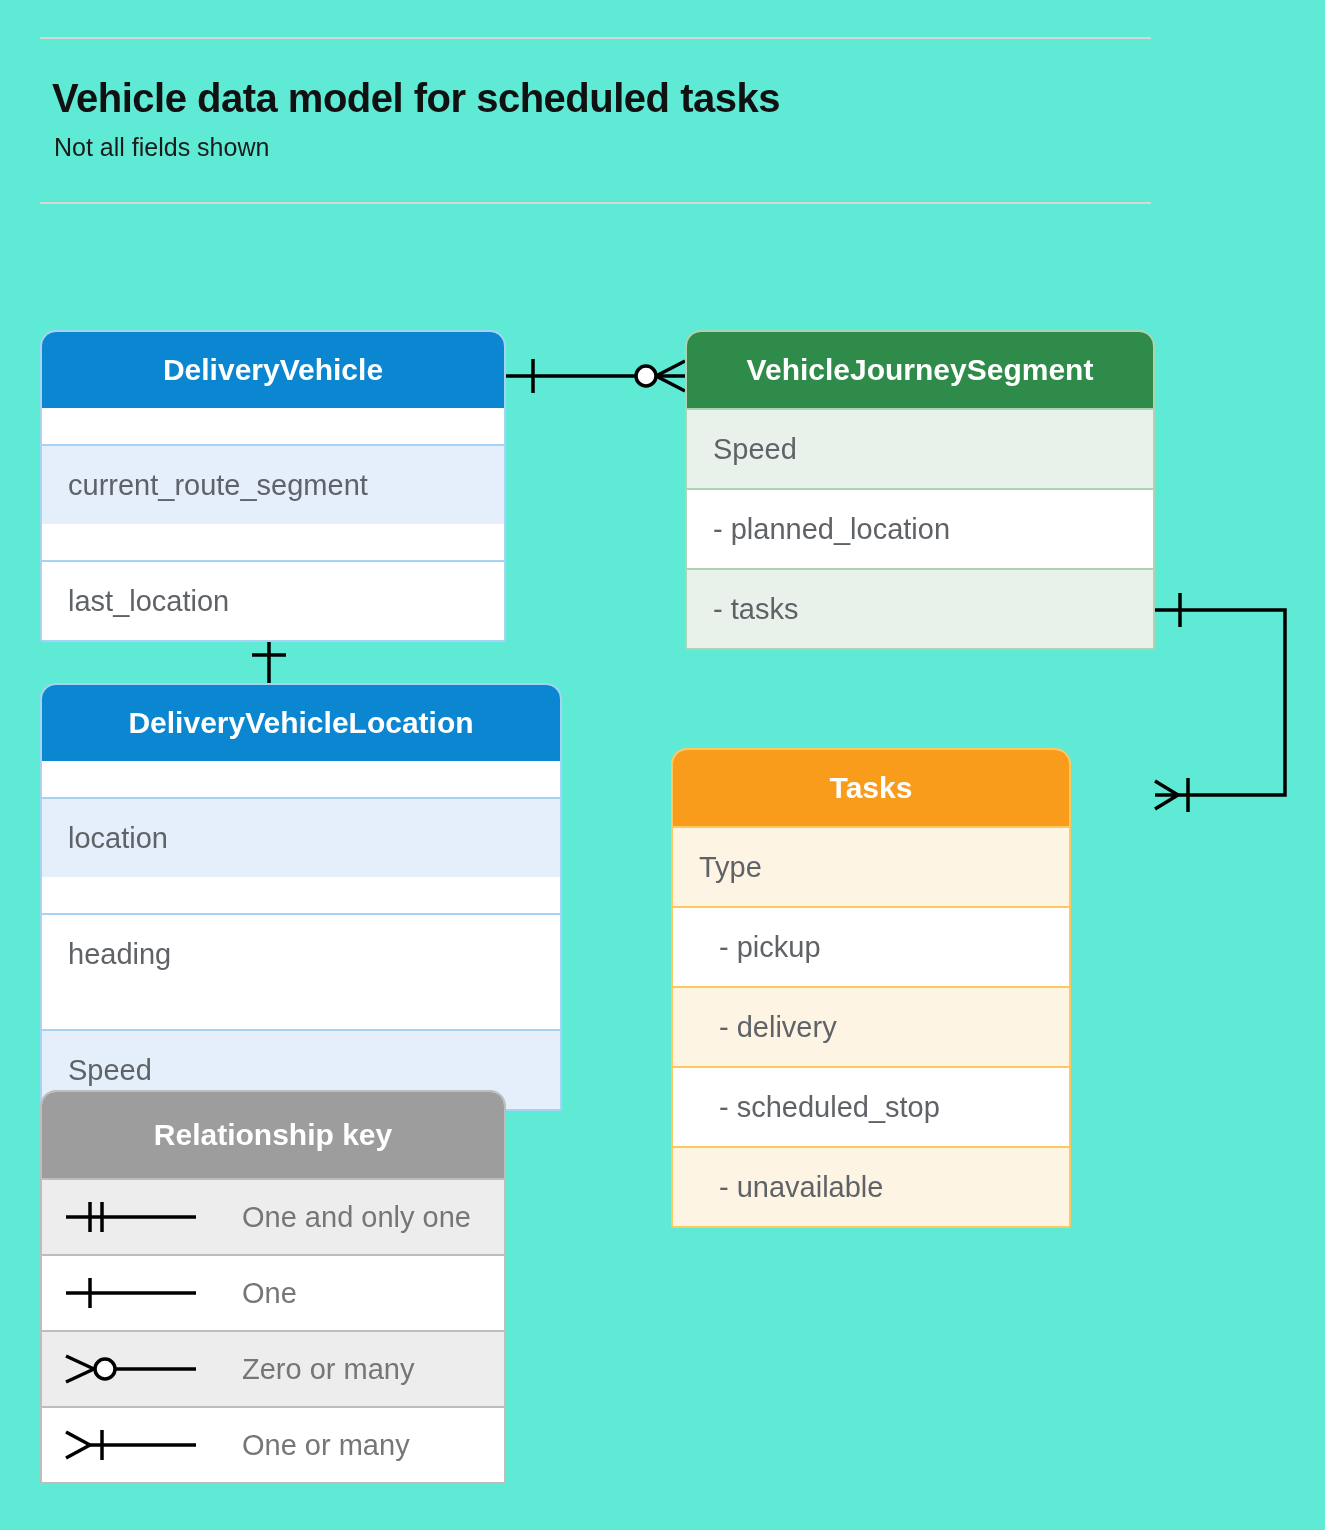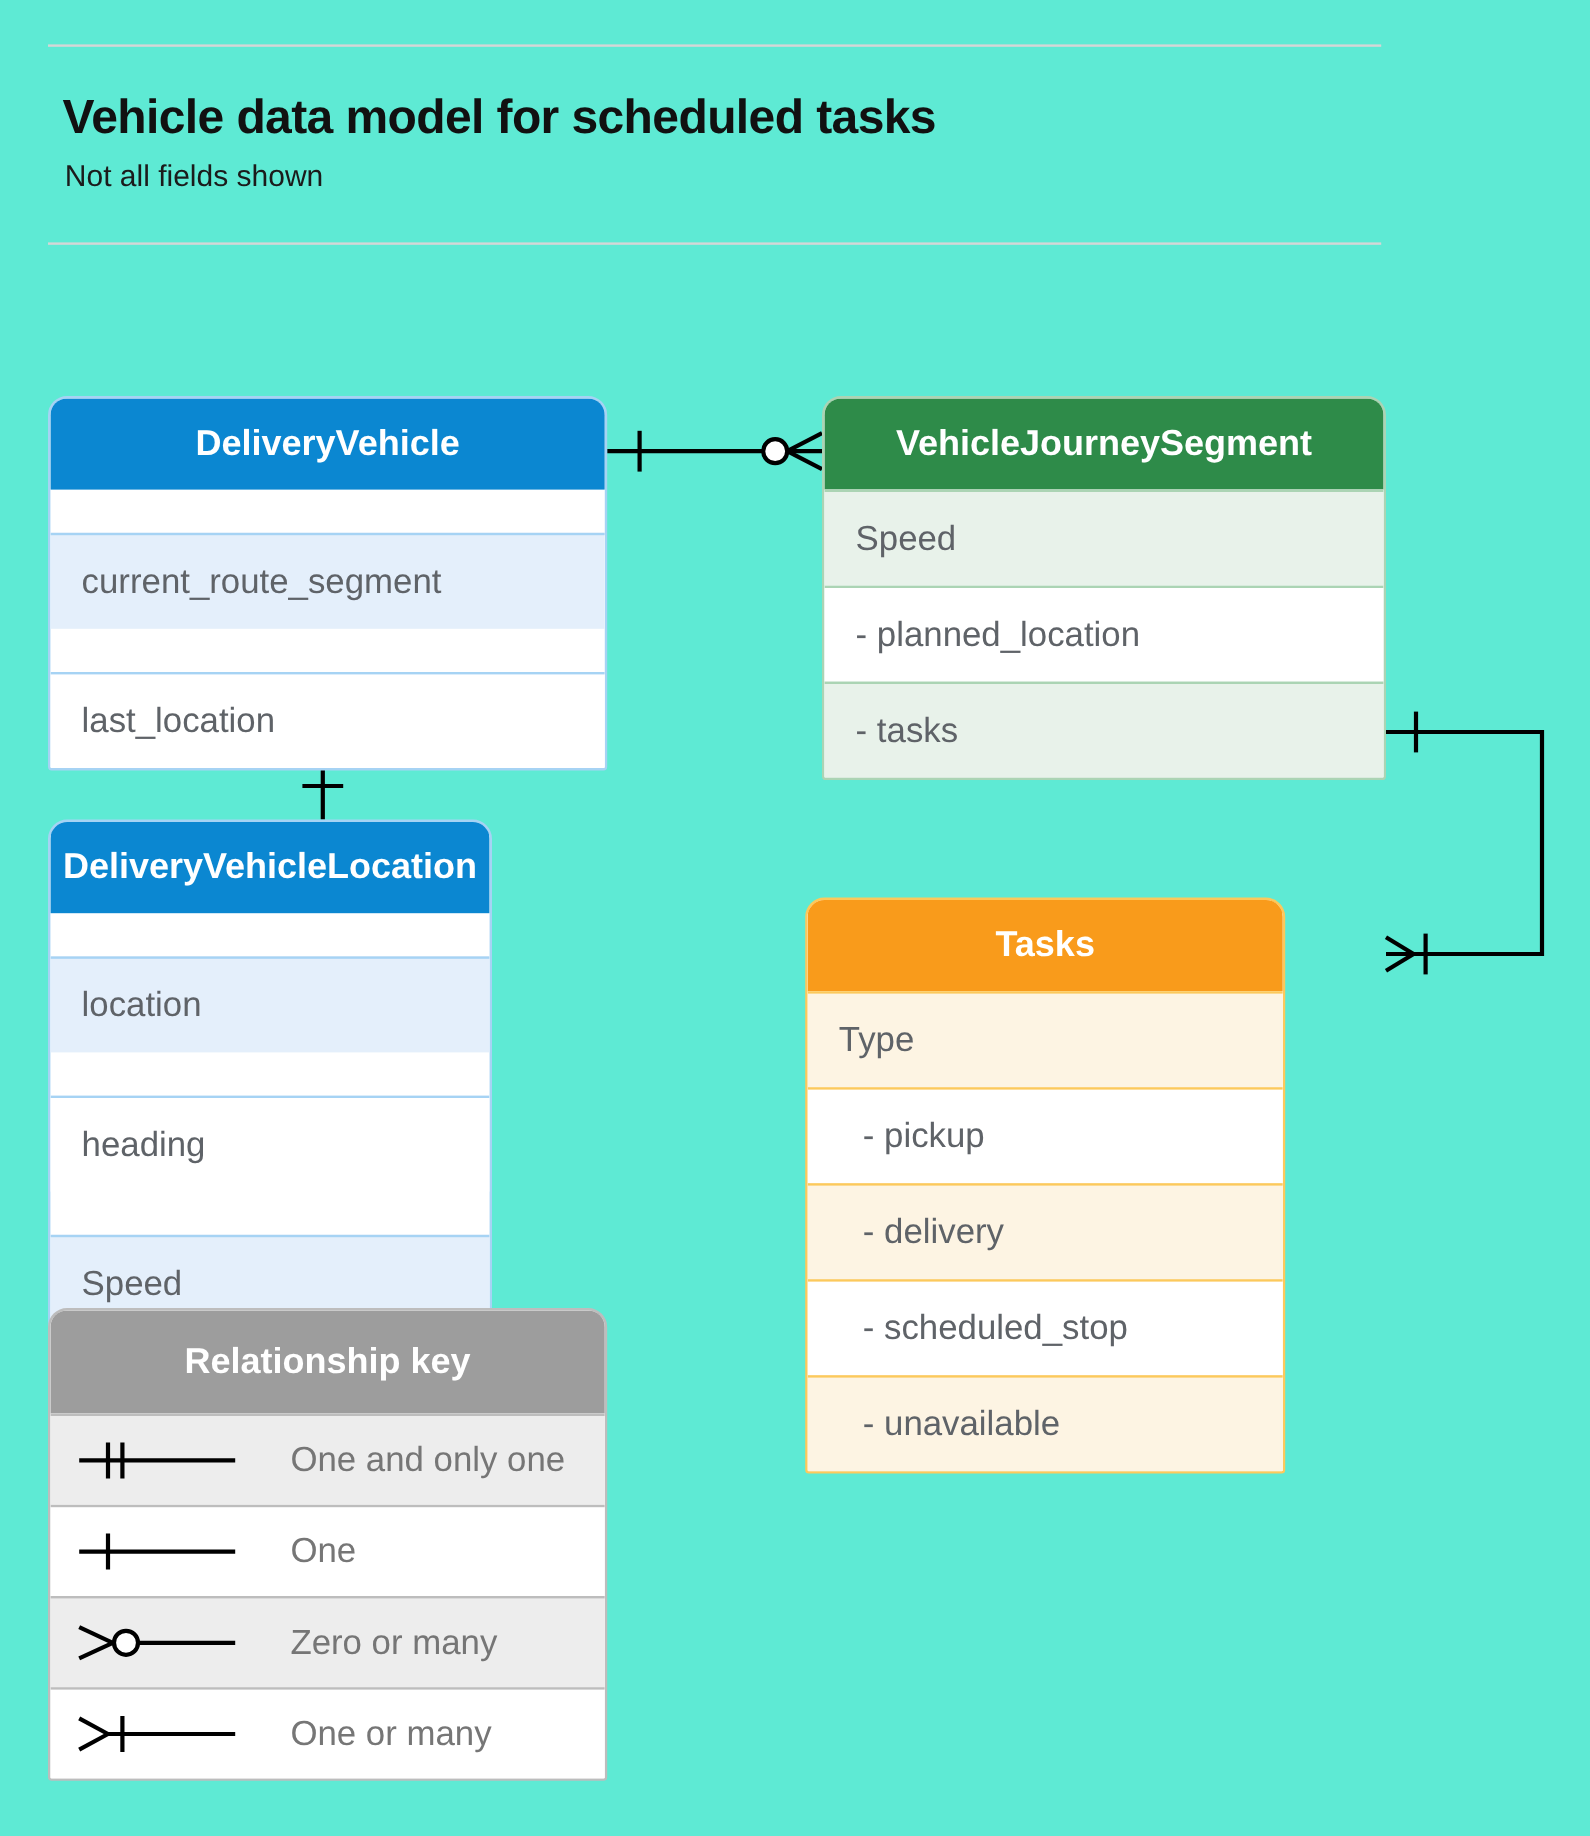--- a/index.html
+++ b/index.html
@@ -66,21 +66,21 @@
   .entity.orange .entity-row    { border-top-color:var(--orange-border); }
   .entity.orange .entity-row.shaded { background:var(--orange-row); }
 
   .entity.gray   { border-color:var(--gray-border); }
   .entity.gray .entity-header { background:var(--gray-header); height:86px; }
   .entity.gray .entity-row    { border-top-color:var(--gray-border); height:76px; }
   .entity.gray .entity-row.shaded { background:var(--gray-row); }
 
   #entity-delivery-vehicle          { left:40px;  top:330px; width:466px; }
   #entity-vehicle-journey-segment   { left:685px; top:330px; width:470px; }
-  #entity-delivery-vehicle-location { left:40px;  top:683px; width:370px; }
+  #entity-delivery-vehicle-location { left:40px;  top:683px; width:522px; }
   #entity-tasks                     { left:671px; top:748px; width:400px; }
   #legend                           { left:40px;  top:1090px; width:466px; }
 
   .legend-row { padding-left:22px;gap:14px; }
   .legend-row .key-symbol { flex:0 0 auto; }
   .legend-row .legend-label { margin-left:30px; color:#767676; }
 
   .connectors {
     position:absolute; left:0; top:0;
     pointer-events:none;

